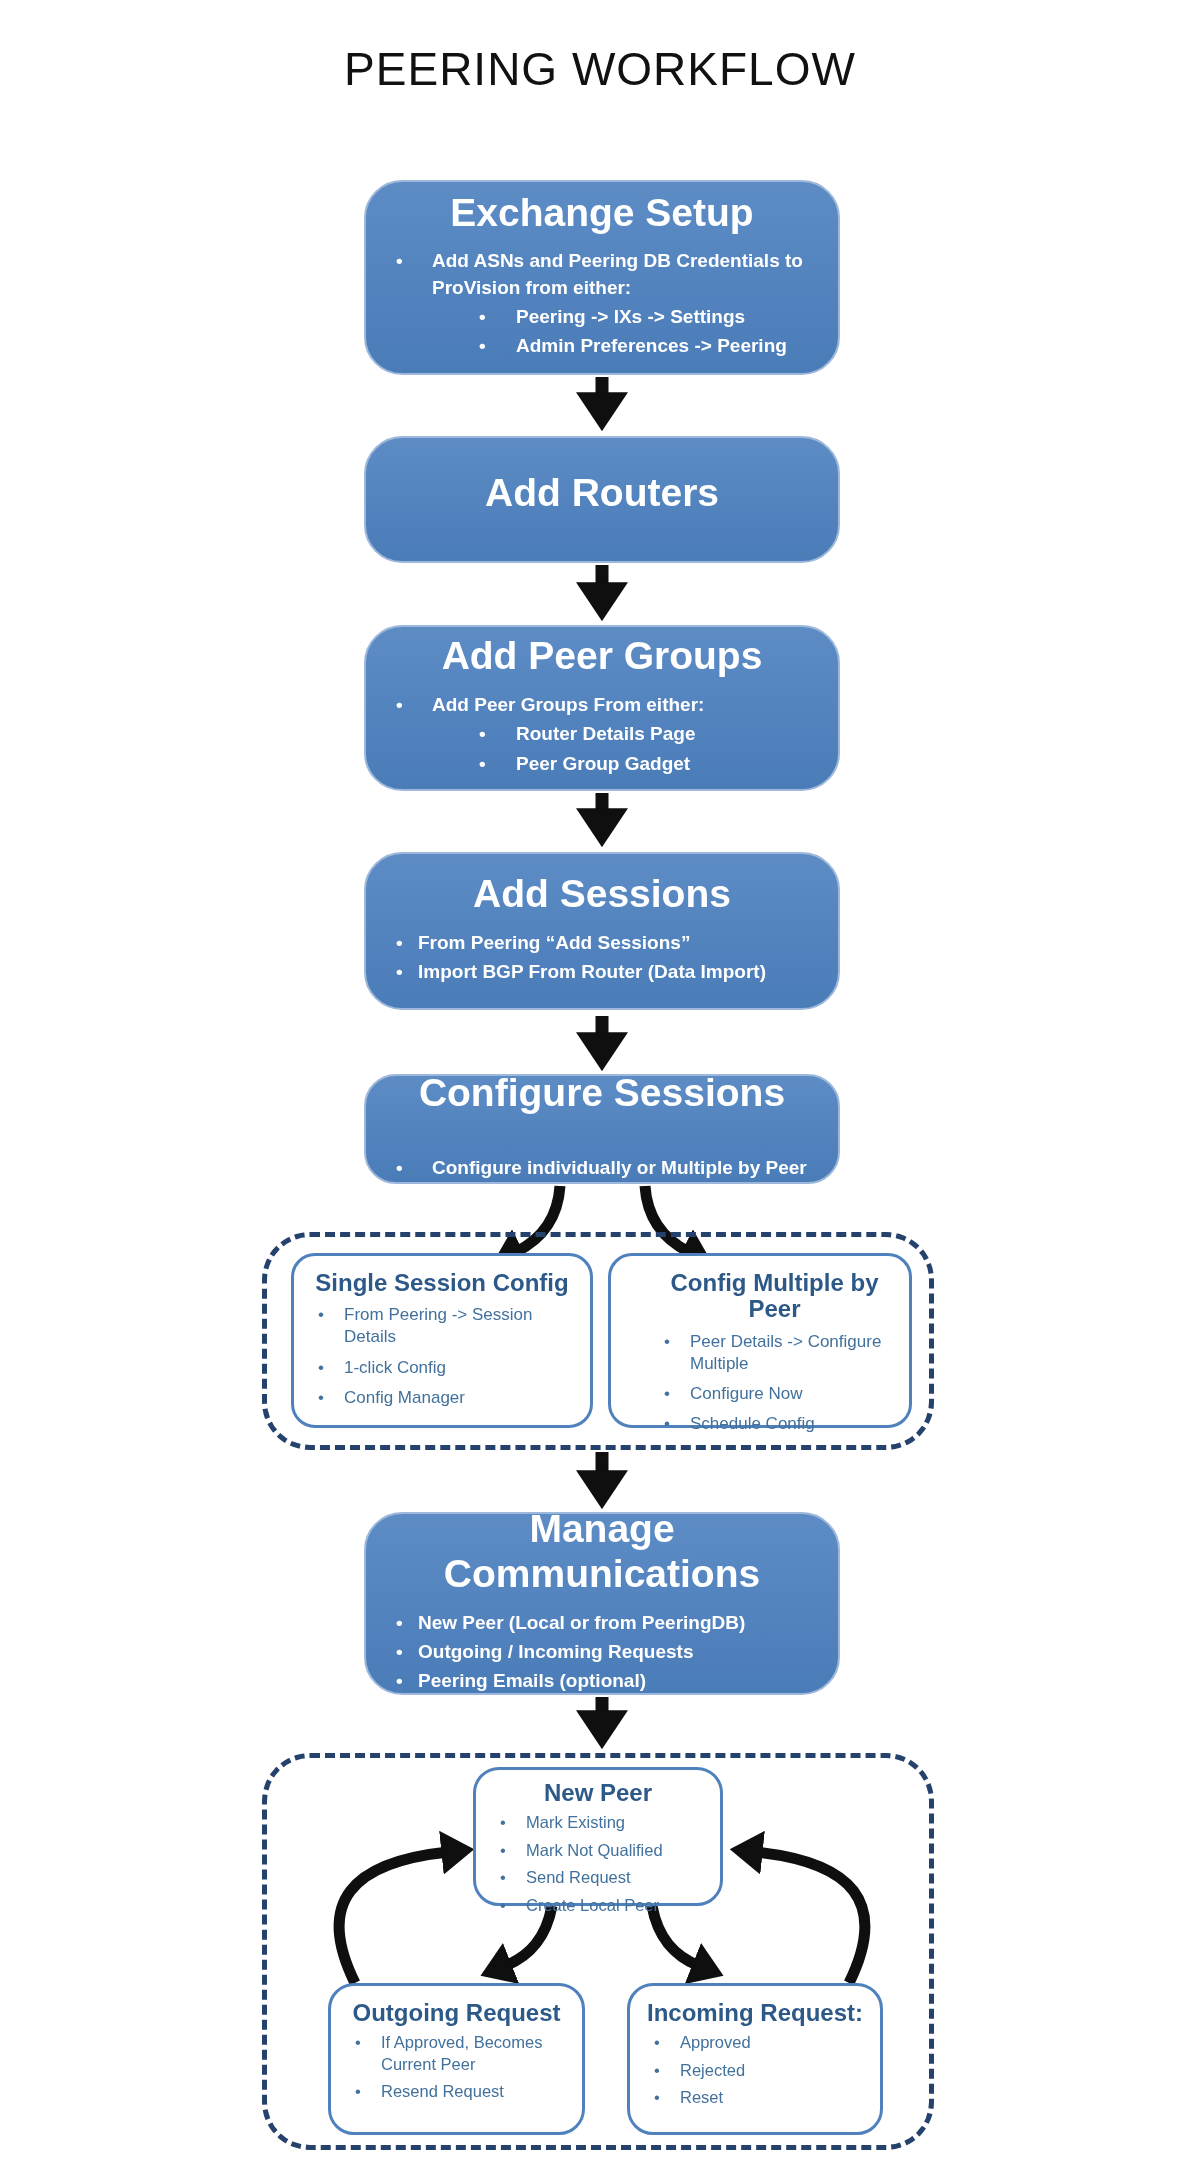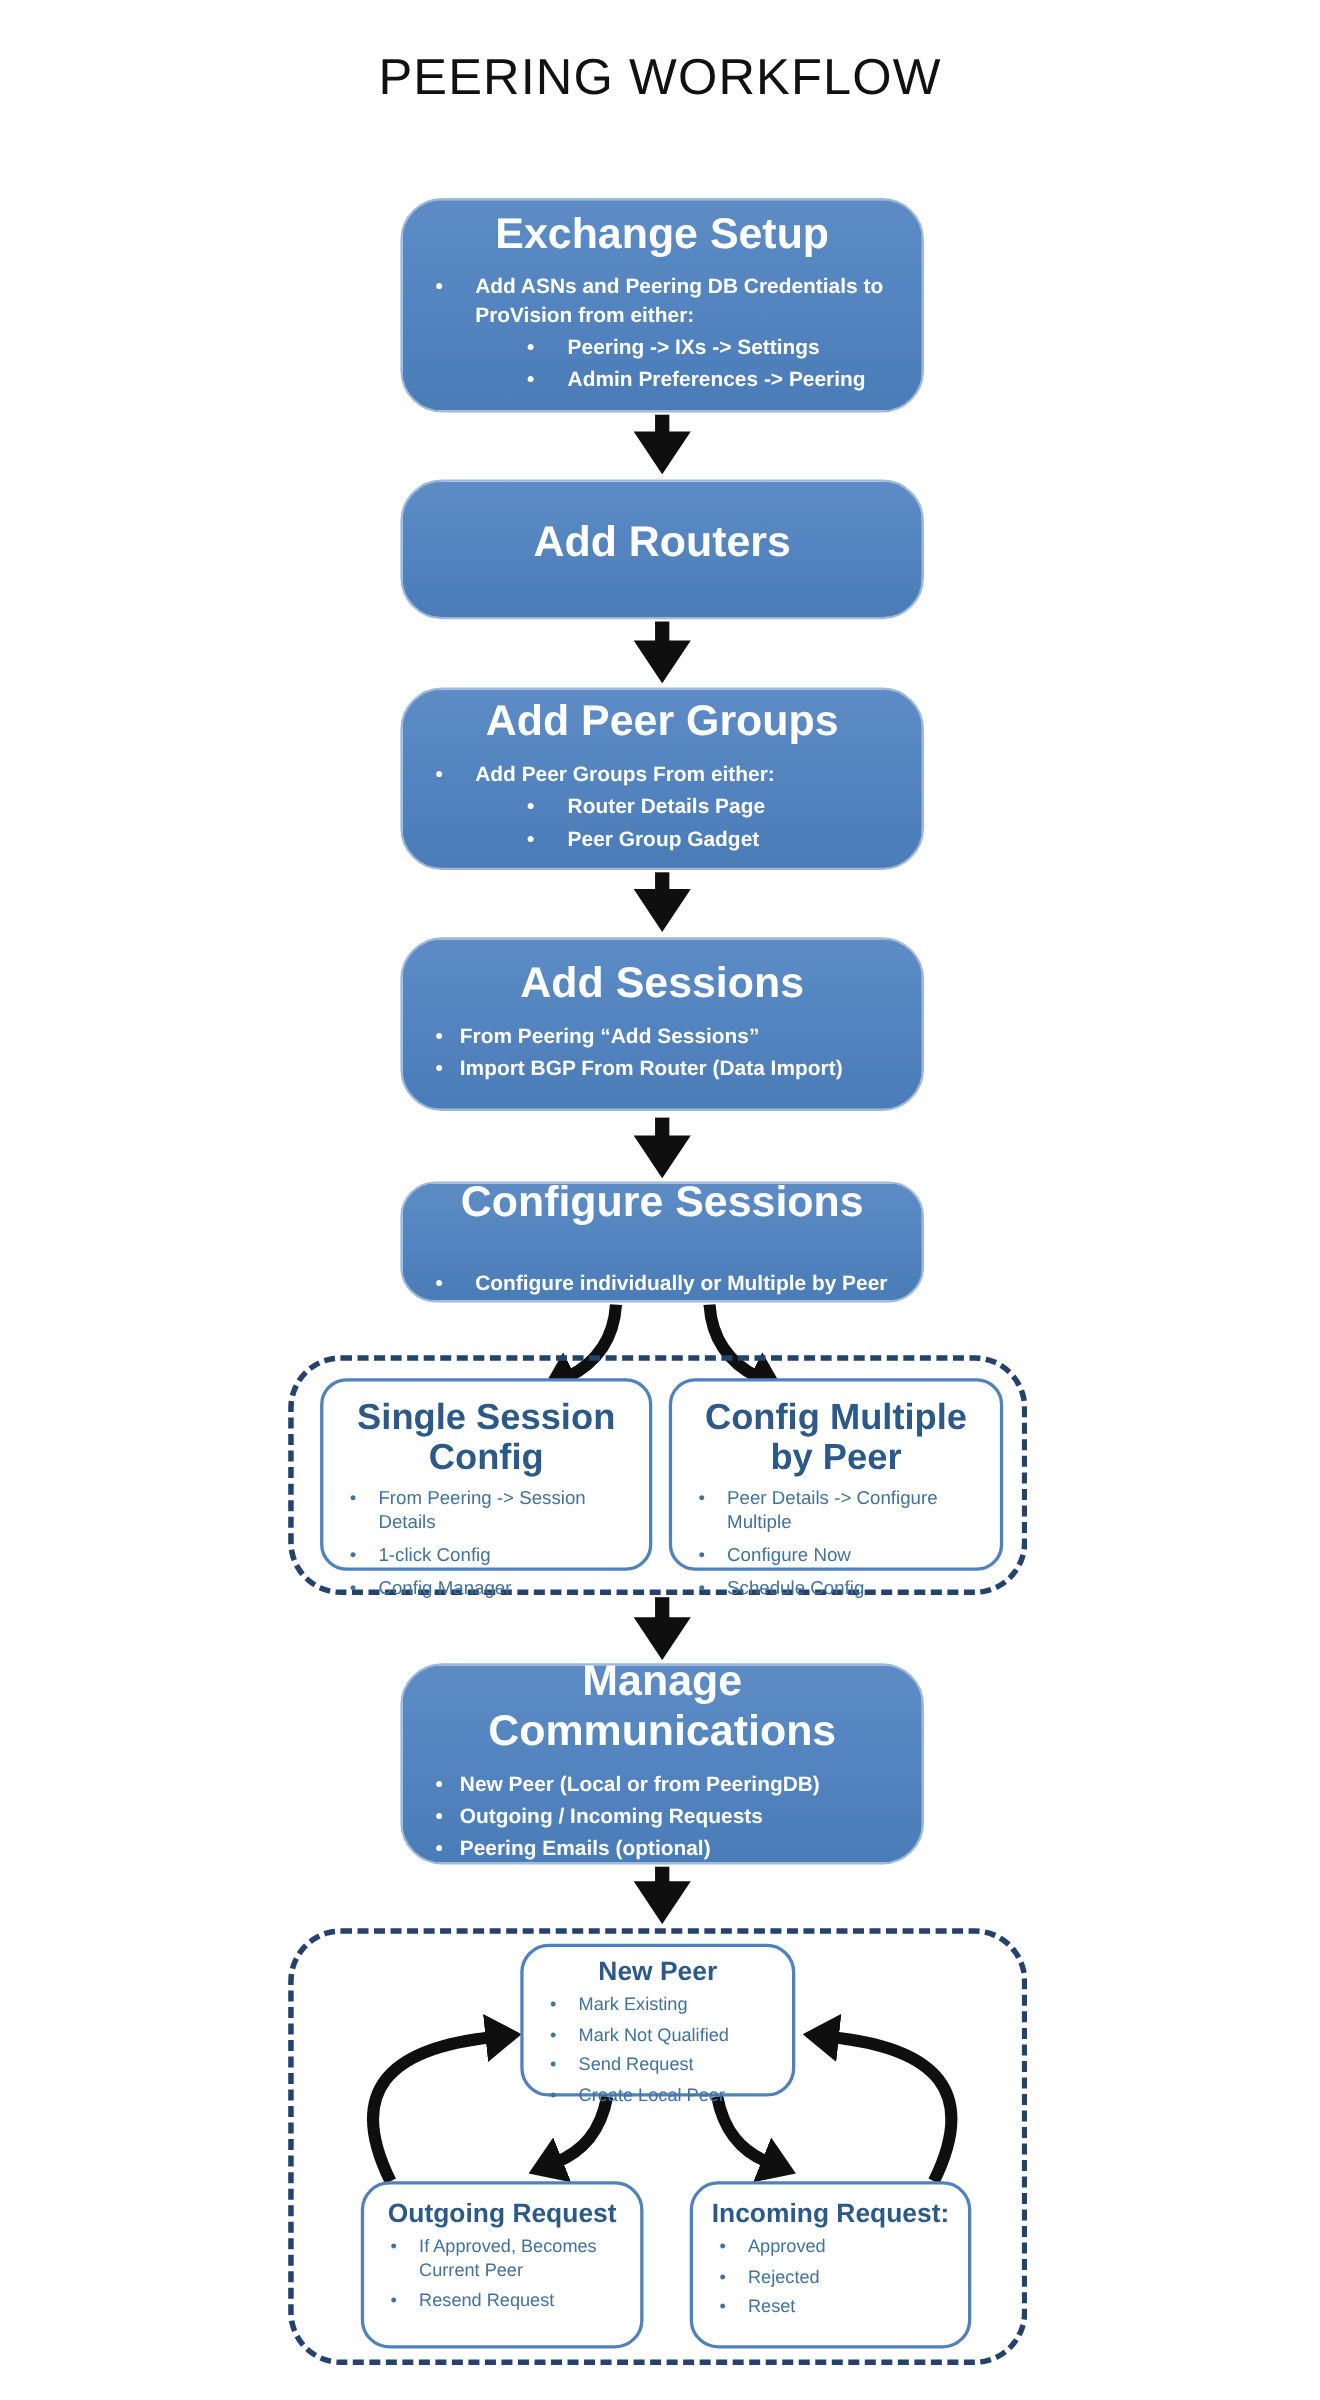--- a/index.html
+++ b/index.html
@@ -25,21 +25,21 @@
   li.lvl1n::before{left:30px;}
   li.lvl2{padding-left:150px;padding-right:10px;}
   li.lvl2::before{left:113px;}
 
   
   .dashbox{position:absolute;box-sizing:border-box;border:5px dashed #24426b;border-radius:48px;background:transparent;}
 
   
   .subbox{position:absolute;box-sizing:border-box;background:#fff;
           border:3px solid #4f81bd;border-radius:24px;padding:12px 0 8px 0;}
-  .subbox h3{margin:2px 8px 8px 8px;text-align:center;font-size:33px;font-weight:bold;color:#2c5988;line-height:1.1;}
+  .subbox h3{margin:2px 8px 8px 8px;text-align:center;font-size:24px;font-weight:bold;color:#2c5988;line-height:1.1;}
   .subbox ul{margin:0;padding:0;list-style:none;font-size:17px;color:#41719c;line-height:1.3;}
   .subbox li{position:relative;padding-left:50px;padding-right:12px;margin:8px 0;}
   .subbox li::before{content:"•";position:absolute;left:24px;color:#41719c;}
 
   .subbox.compact h3{font-size:24px;margin-bottom:4px;}
   .subbox.compact li{margin:6px 0;font-size:16.5px;}
 </style>
 </head>
 <body>
 
@@ -111,21 +111,21 @@
 
   <div class="subbox" style="left:291px;top:1253px;width:302px;height:175px;">
     <h3>Single Session Config</h3>
     <ul>
       <li>From Peering -&gt; Session Details</li>
       <li>1-click Config</li>
       <li>Config Manager</li>
     </ul>
   </div>
 
-  <div class="subbox" style="left:608px;top:1253px;width:304px;height:175px;">
+  <div class="subbox" style="left:608px;top:1253px;width:304px;height:175px;padding-left:29px;">
     <h3>Config Multiple by Peer</h3>
     <ul>
       <li>Peer Details -&gt; Configure Multiple</li>
       <li>Configure Now</li>
       <li>Schedule Config</li>
     </ul>
   </div>
 
   <div class="bluebox" style="left:364px;top:1512px;width:476px;height:183px;">
     <h2>Manage Communications</h2>

